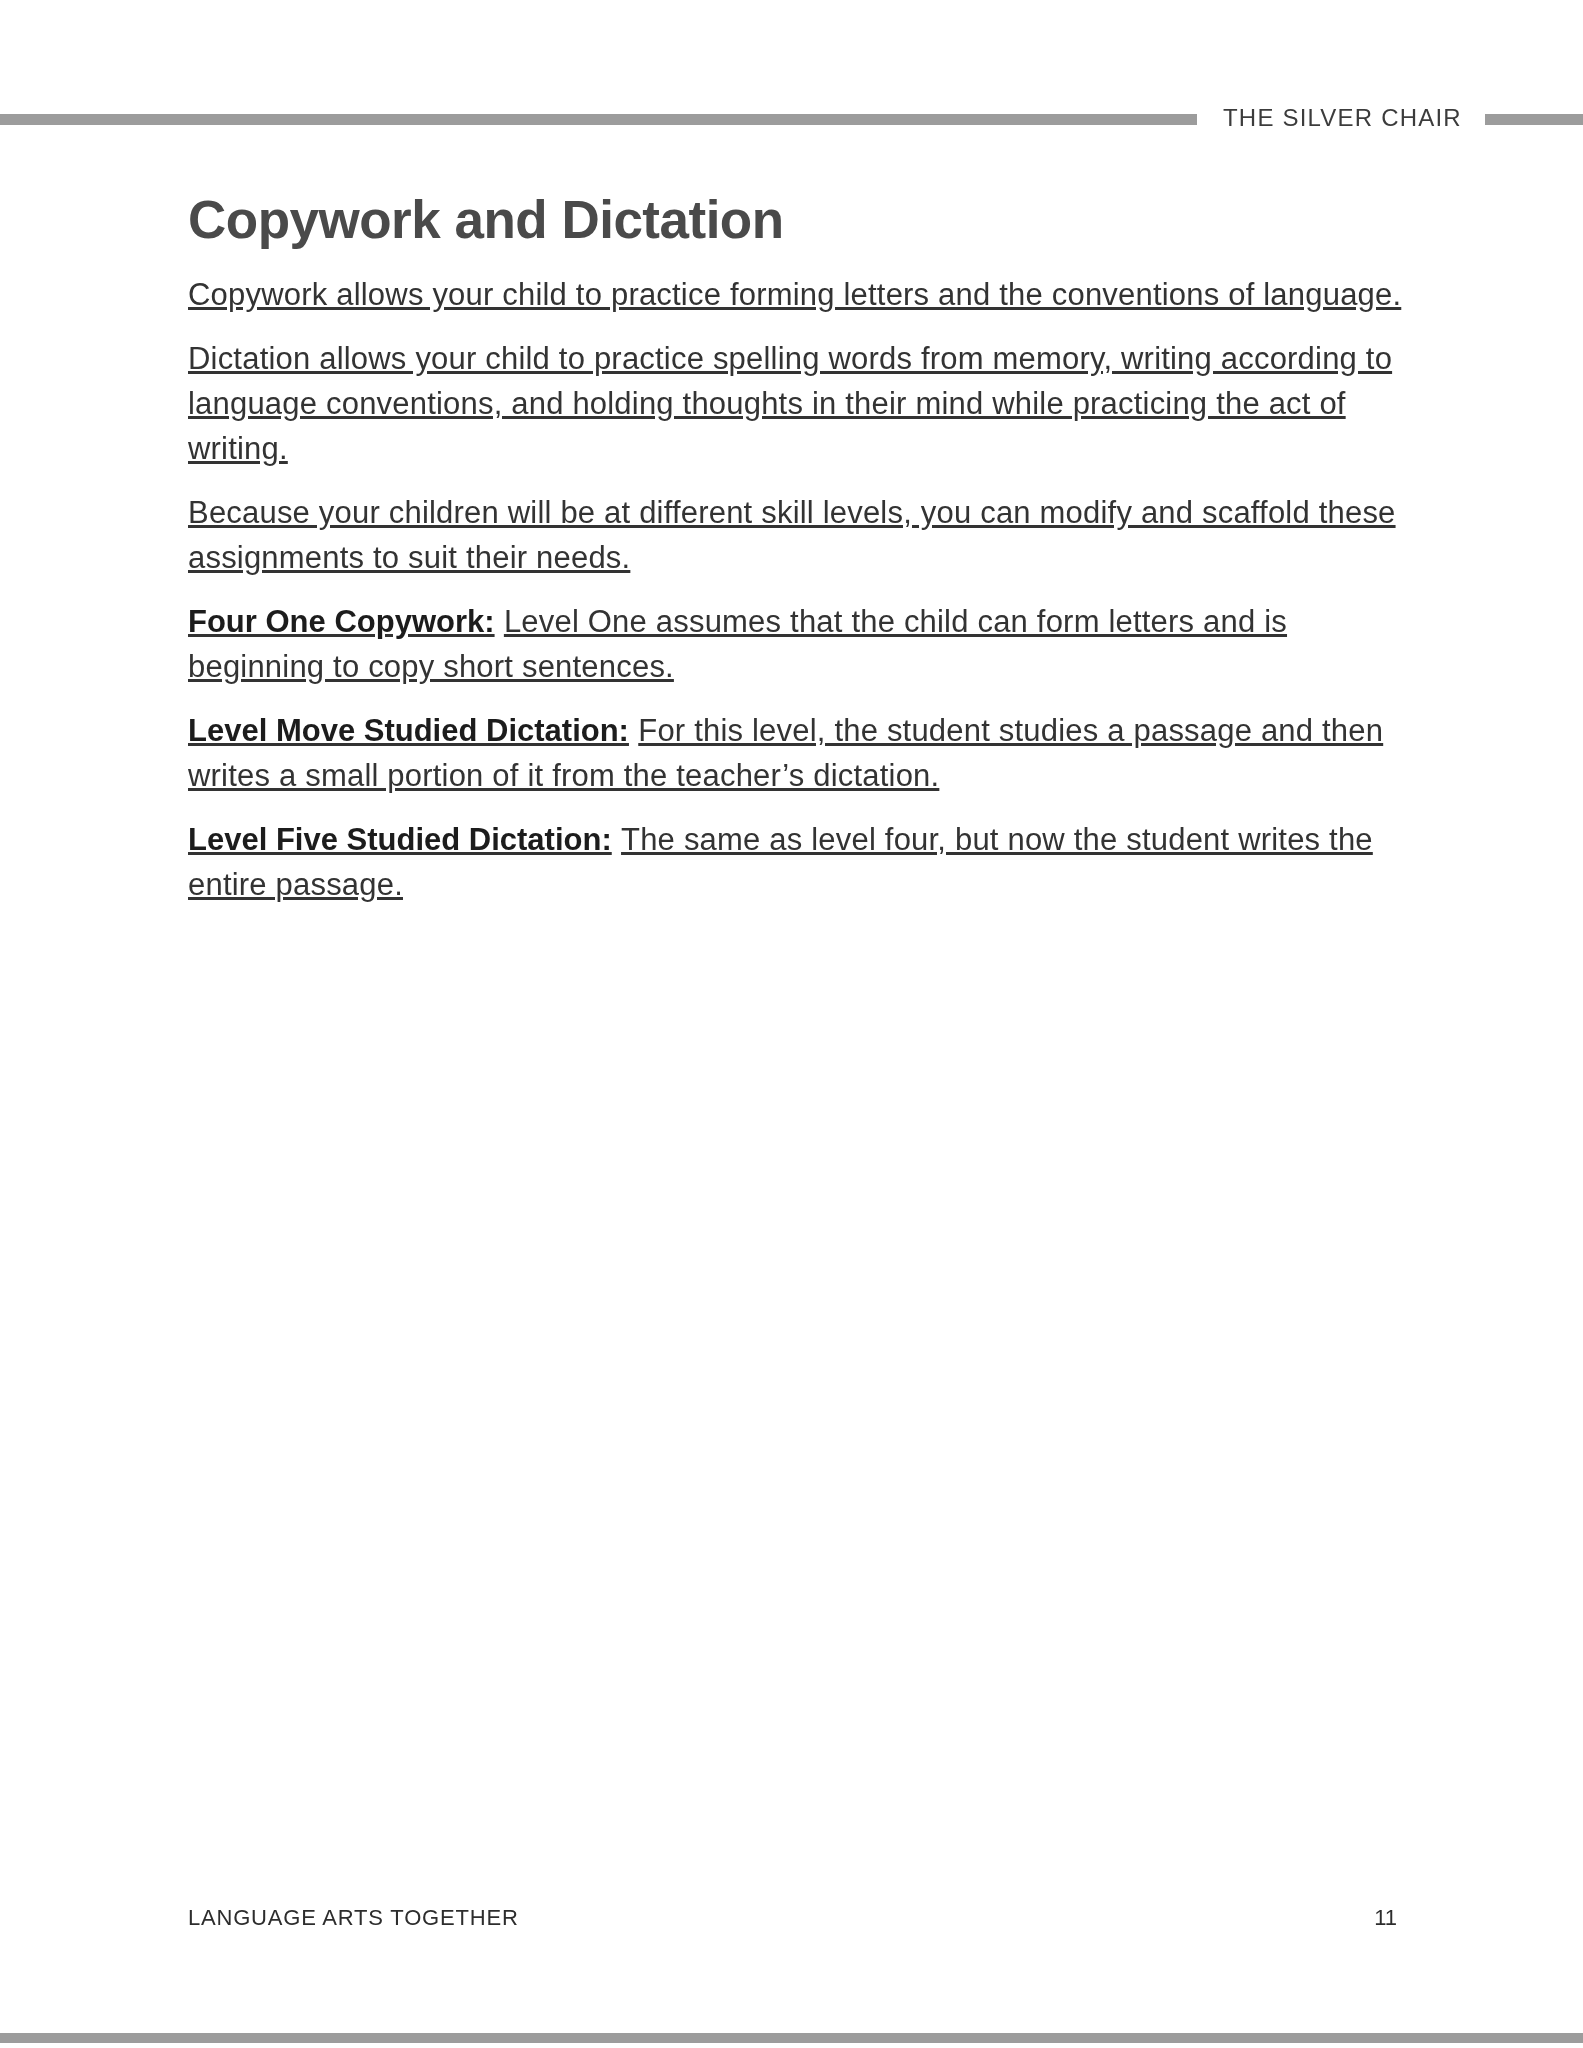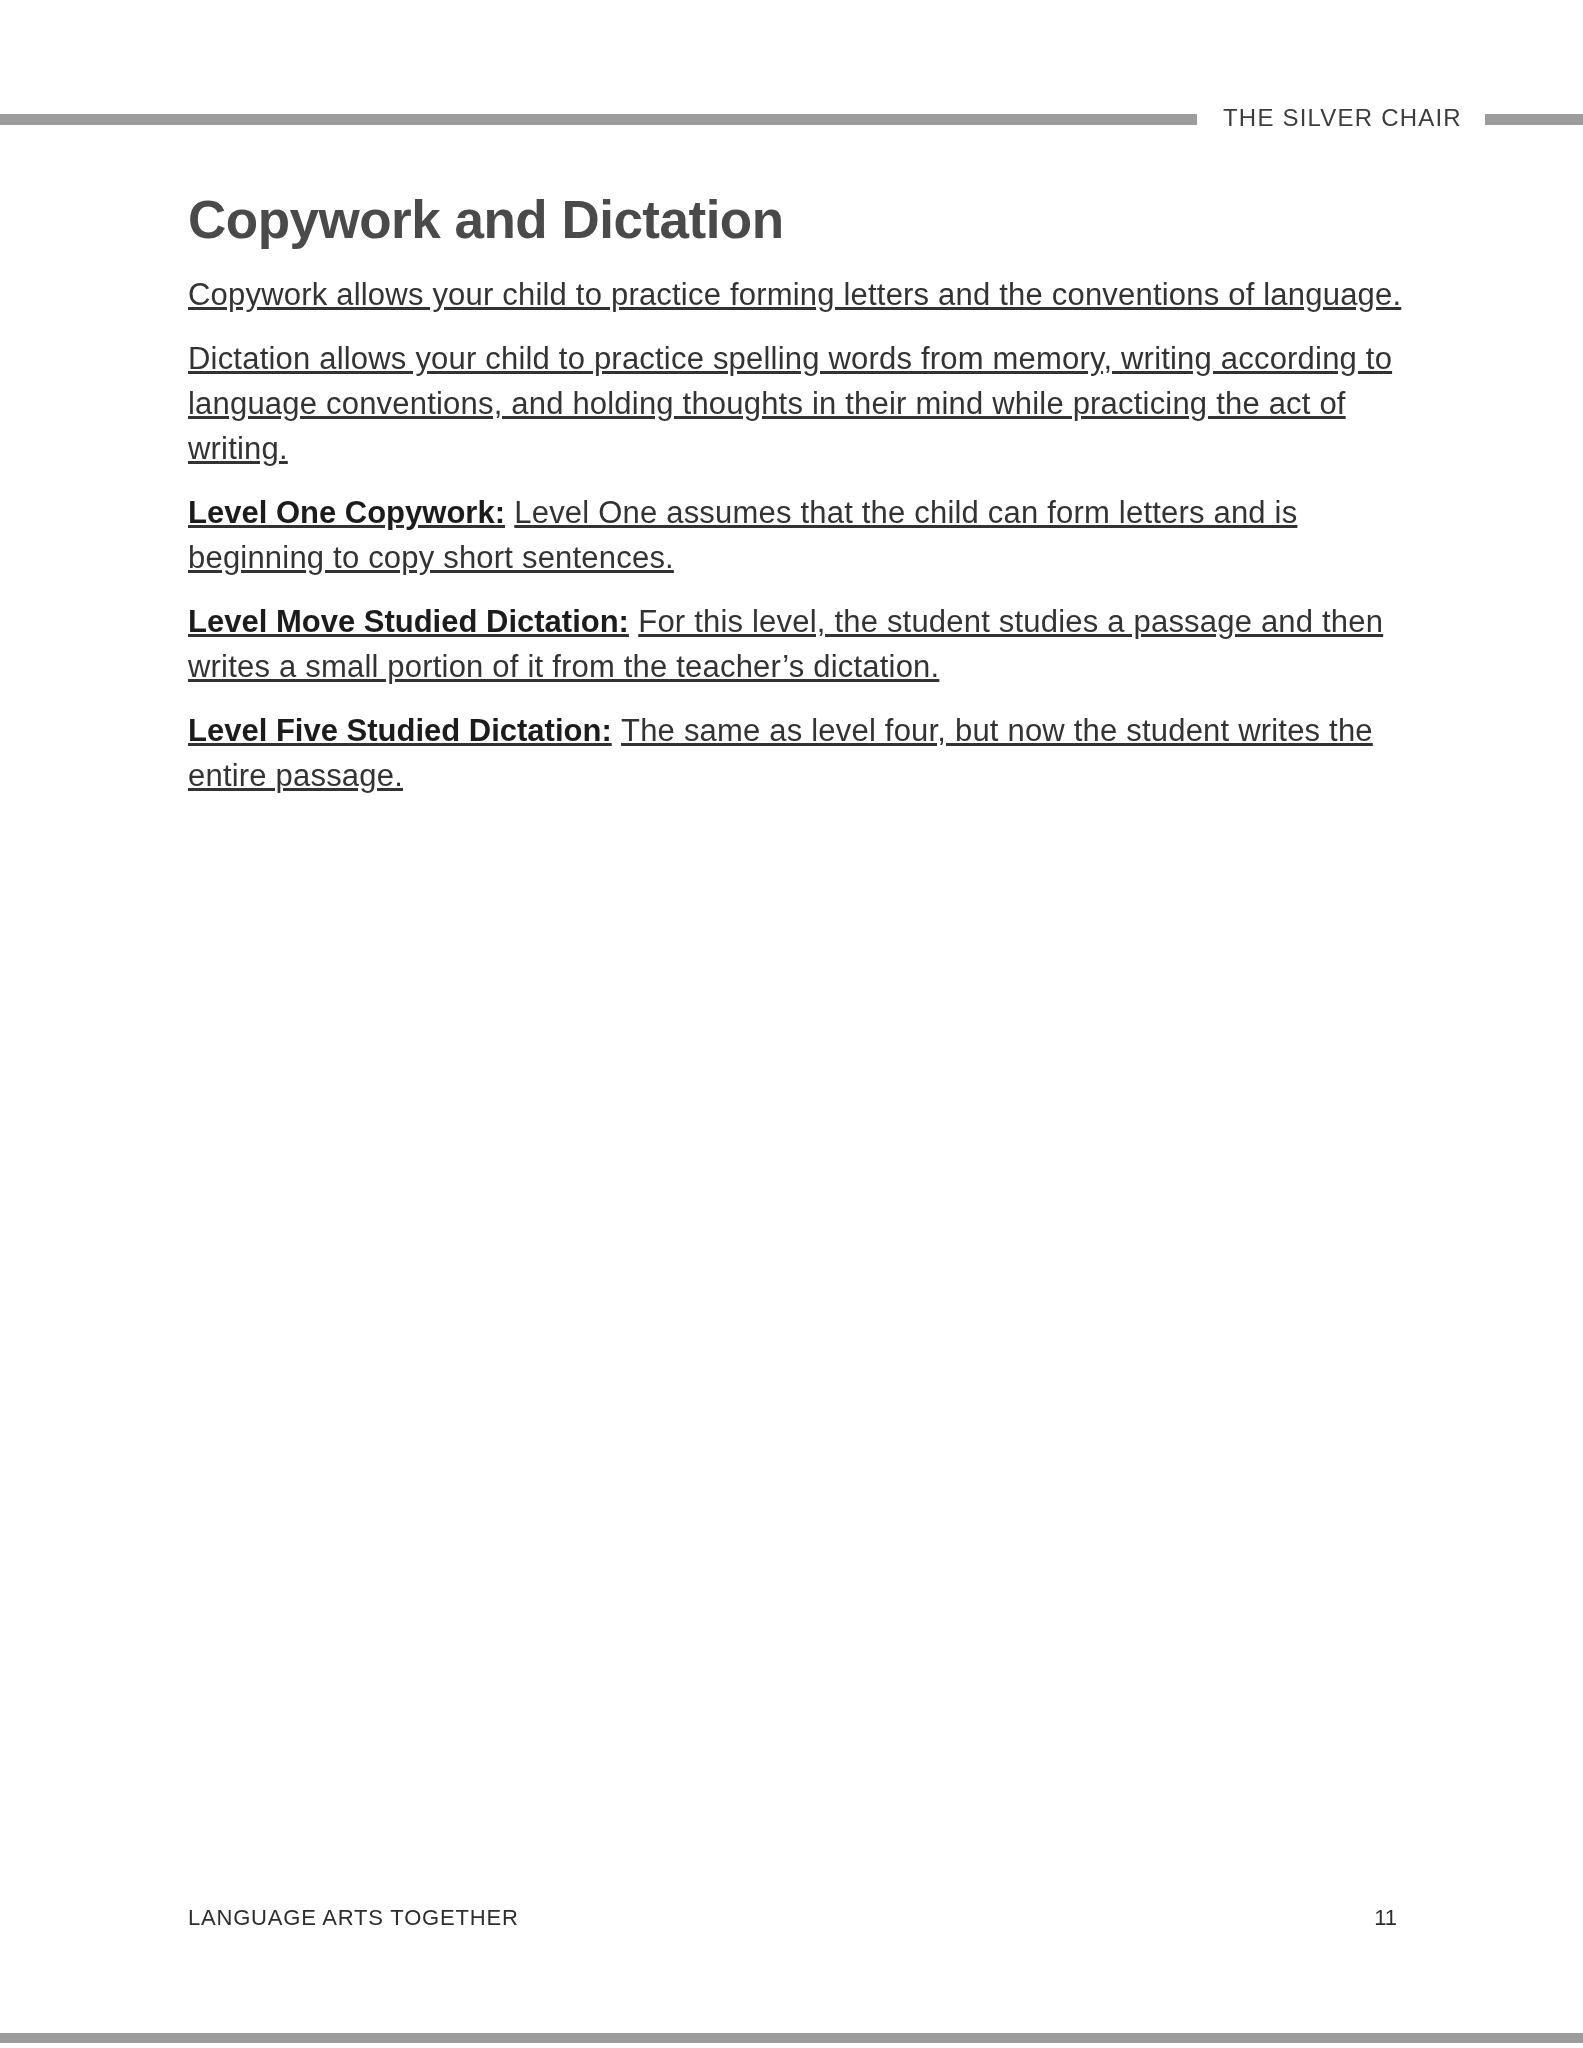--- a/index.html
+++ b/index.html
@@ -100,22 +100,23 @@
   <div class="rule rule-right"></div>
 </div>
 
 <div class="content">
   <h1>Copywork and Dictation</h1>
 
   <p><b></b><span>Copywork allows your child to practice forming letters and the conventions of language.</span></p>
 
   <p><b></b><span>Dictation allows your child to practice spelling words from memory, writing according to language conventions, and holding thoughts in their mind while practicing the act of writing.</span></p>
 
+  <p><b></b><span>Because your children will be at different skill levels, you can modify and scaffold these assignments to suit their needs.</span></p>
 
-  <p><b>Level One Copywork:</b><span>Level One assumes that the child can form letters and is beginning to copy short sentences.</span></p>
+  <p><b>Four One Copywork:</b><span>Level One assumes that the child can form letters and is beginning to copy short sentences.</span></p>
 
 
 
   <p><b>Level Move Studied Dictation:</b><span>For this level, the student studies a passage and then writes a small portion of it from the teacher’s dictation.</span></p>
 
   <p><b>Level Five Studied Dictation:</b><span>The same as level four, but now the student writes the entire passage.</span></p>
 </div>
 
 <div class="footer">
   <span class="book">LANGUAGE ARTS TOGETHER</span>

